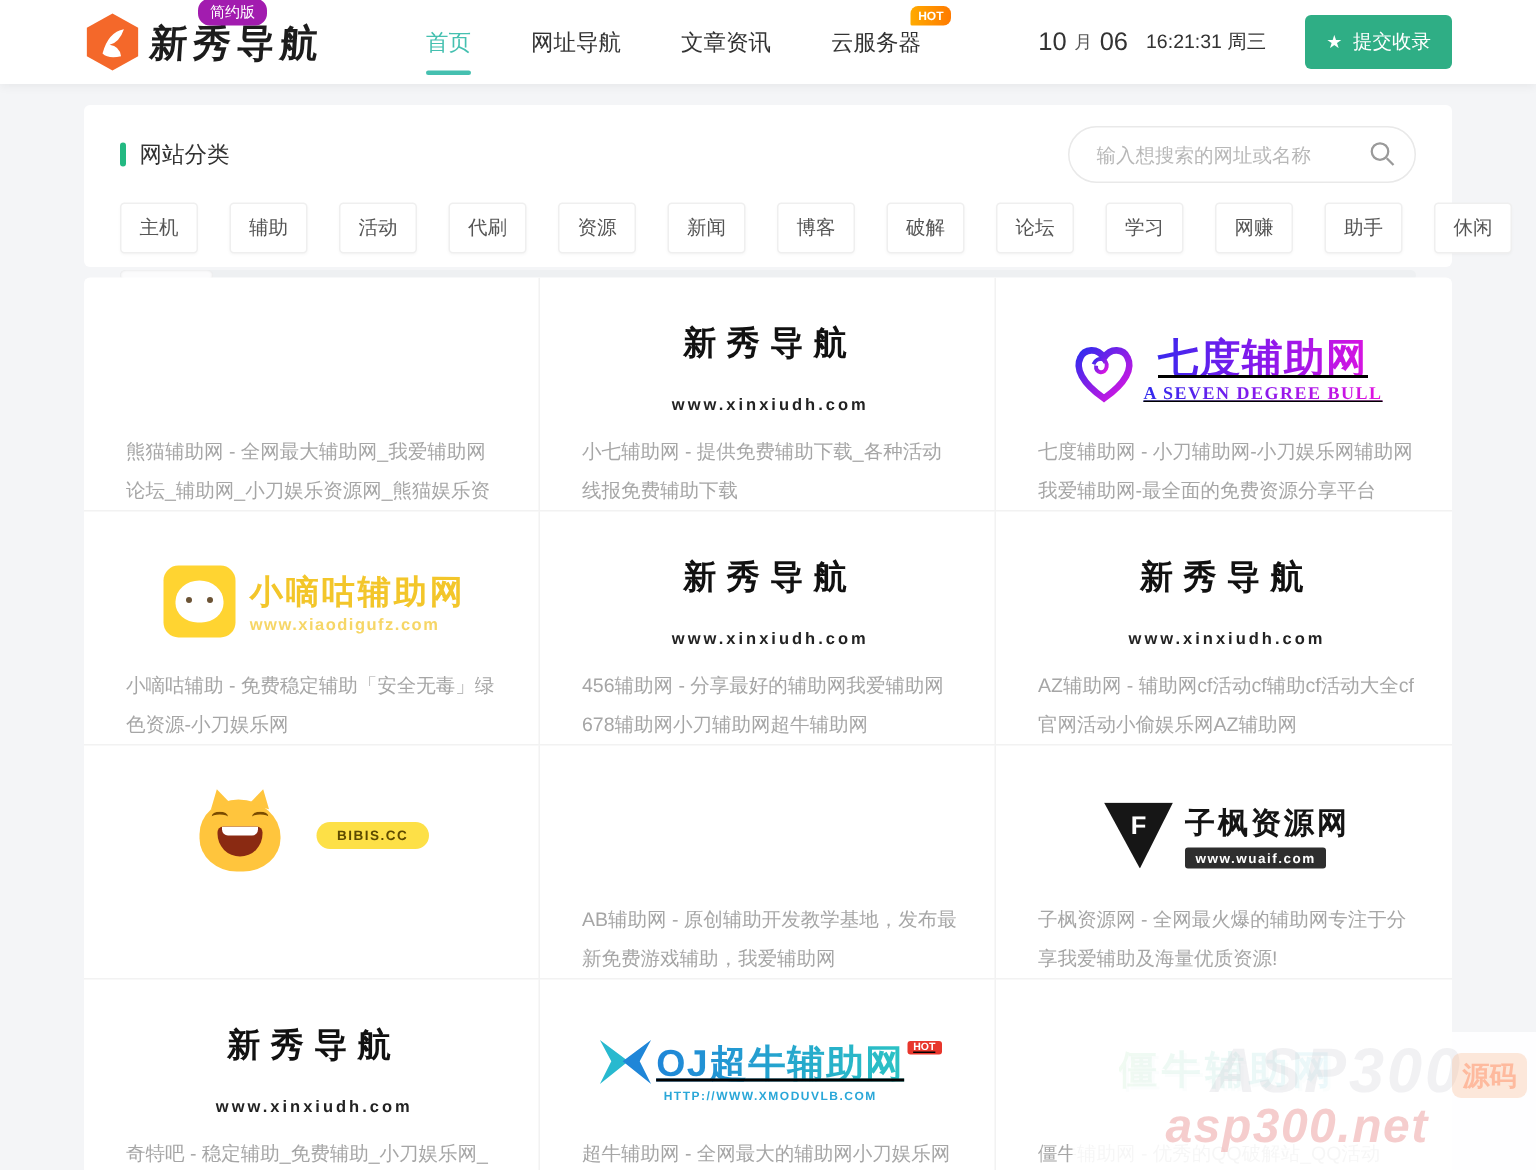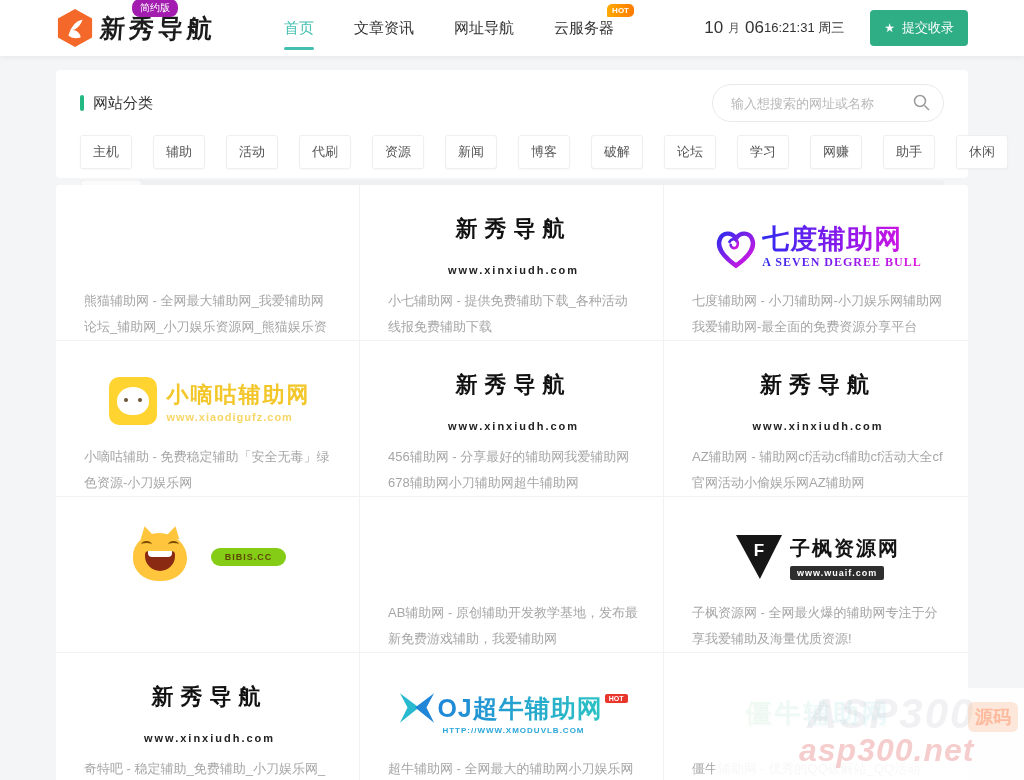--- a/index.html
+++ b/index.html
@@ -18,21 +18,21 @@
   .nav-item { position:relative; margin:0 20px; font-size:15px; color:#333; cursor:pointer; height:56px;
     display:flex; align-items:center; }
   .nav-item.active { color:#45c0b0; }
   .nav-item.active::after { content:""; position:absolute; left:50%; transform:translateX(-50%);
     bottom:6px; width:30px; height:3px; border-radius:2px; background:#45c0b0; }
   .hot-badge { position:absolute; top:4px; right:-20px; background:linear-gradient(90deg,#ffab00,#ff7a00);
     color:#fff; font-size:8px; font-weight:bold; padding:2px 5px; border-radius:5px 5px 5px 1px; }
   .header-right { margin-left:auto; display:flex; align-items:center; }
   .date-num { font-size:17px; color:#333; }
   .date-unit { font-size:12px; color:#555; margin:0 5px; }
-  .date-time { font-size:13px; color:#333; margin-left:0; }
+  .date-time { font-size:13px; color:#333; margin-left:12px; }
   .submit-btn { margin-left:26px; background:#2fae85; color:#fff; border:none; border-radius:4px;
     font-size:13px; padding:9px 14px; display:flex; align-items:center; cursor:pointer; }
   .submit-btn .star { font-size:12px; margin-right:7px; }
 
   
   .panel { position:absolute; left:56px; top:70px; width:912px; height:108px; background:#fff;
     border-radius:4px; padding:14px 24px 0 24px; }
   .panel-head { display:flex; align-items:center; justify-content:space-between; height:38px; }
   .panel-title { display:flex; align-items:center; font-size:15px; color:#333; }
   .panel-title .bar { width:4px; height:16px; background:#23b982; border-radius:2px; margin-right:9px; }
@@ -58,21 +58,21 @@
   .logo-area { height:76px; display:flex; align-items:center; justify-content:center; }
   .desc { font-size:13px; color:#a6a6a6; line-height:26px; text-align:left; margin-top:5px;
     overflow:hidden; max-height:52px; }
 
   
   .lg-xinxiu { text-align:center; }
   .lg-xinxiu .t { font-size:22px; font-weight:900; color:#111; letter-spacing:7px; }
   .lg-xinxiu .s { font-size:11px; font-weight:bold; color:#222; letter-spacing:2px; margin-top:20px; }
 
   .lg-qidu { display:flex; align-items:flex-end; }
-  .lg-qidu .col { margin-left:4px; text-align:left; }
+  .lg-qidu .col { margin-left:4px; text-align:center;text-decoration:underline; }
   .grad-bm { background:linear-gradient(90deg,#2f2bee,#8a18ec,#e414e0);
     -webkit-background-clip:text; background-clip:text; color:transparent; }
   .lg-qidu .t { font-size:27px; font-weight:900; letter-spacing:1px; }
   .lg-qidu .s { font-family:"Liberation Serif","DejaVu Serif",serif; font-size:12px; font-weight:bold;
     letter-spacing:1px; margin-top:-2px; }
 
   .lg-xiaodigu { display:flex; align-items:center; }
   .xdg-box { width:48px; height:48px; background:#ffd431; border-radius:10px; display:flex;
     align-items:center; justify-content:center; position:relative; }
   .xdg-face { width:32px; height:28px; background:#fff; border-radius:50% 50% 46% 46%; position:relative; }
@@ -89,71 +89,71 @@
     border-right:7px solid transparent; border-bottom:12px solid #ffc53d; transform:rotate(-14deg); }
   .bibi-cat::after { content:""; position:absolute; top:-7px; right:6px; border-left:7px solid transparent;
     border-right:7px solid transparent; border-bottom:12px solid #ffc53d; transform:rotate(14deg); }
   .bibi-mouth { position:absolute; left:12px; top:18px; width:30px; height:20px; background:#8a2a12;
     border-radius:4px 4px 16px 16px; overflow:hidden; }
   .bibi-mouth::before { content:""; position:absolute; left:3px; top:0; width:24px; height:6px;
     background:#fff; border-radius:0 0 4px 4px; }
   .bibi-eye { position:absolute; top:8px; width:11px; height:7px; border-top:2.5px solid #7a4b00;
     border-radius:50%; }
   .bibi-eye.l { left:8px; } .bibi-eye.r { right:8px; }
-  .bibi-badge { margin-left:24px; background:#84cc16; color:#5d4a00; font-size:9px; font-weight:bold;
+  .bibi-badge { margin-left:24px; background:#fde047; color:#5d4a00; font-size:9px; font-weight:bold;
     padding:4px 14px; border-radius:10px; letter-spacing:1px;text-align:center; }
 
   .lg-zifeng { display:flex; align-items:center; }
   .zf-tri { width:46px; height:44px; background:#161616; clip-path:polygon(0 0,100% 0,52% 100%);
     color:#fff; font-weight:900; font-size:17px; text-align:center; padding-top:6px; }
   .lg-zifeng .col { margin-left:8px; }
   .lg-zifeng .t { font-size:20px; font-weight:900; color:#141414; letter-spacing:2px; }
   .lg-zifeng .s { display:inline-block; background:#2e2e2e; color:#fff; font-size:9px; font-weight:bold;
     padding:2px 7px; border-radius:2px; margin-top:3px; letter-spacing:1px; }
 
   .lg-chaoniu { text-align:center; }
-  .cn-row { display:flex; align-items:center; justify-content:center; position:relative; }
+  .cn-row { display:flex; align-items:center; justify-content:center; position:relative;text-decoration:underline; }
   .cn-text { font-size:25px; font-weight:900; letter-spacing:1px;
     background:linear-gradient(90deg,#1f86d8,#2bc3c4); -webkit-background-clip:text;
     background-clip:text; color:transparent; margin-left:2px; }
   .cn-hot { position:relative; top:-10px; background:#e8362c; color:#fff; font-size:7px; font-weight:bold;
     padding:1px 4px; border-radius:2px; margin-left:2px; }
   .cn-url { font-size:8px; font-weight:bold; color:#2aa7d8; letter-spacing:1px; margin-top:1px; }
 
   .lg-jiangniu .t { font-size:26px; font-weight:900; letter-spacing:3px;
     background:linear-gradient(90deg,#6ecf7a,#35b5a4,#3fbbd6);
     -webkit-background-clip:text; background-clip:text; color:transparent;
     text-shadow:2px 2px 0 rgba(40,120,110,.18); }
 
   
   .watermark { position:absolute; left:715px; top:688px; width:309px; height:92px;
     background:rgba(255,255,255,.9); z-index:9; overflow:hidden; }
   .wm-ghost { position:absolute; left:92px; top:2px; font-size:42px; font-weight:900; font-style:italic;
     color:rgba(205,205,212,.28); letter-spacing:2px; }
   .wm-badge { position:absolute; right:6px; top:14px; background:rgba(250,190,150,.35);
     color:rgba(255,150,110,.55); font-size:18px; font-weight:900; padding:3px 7px; border-radius:6px; }
   .wm-domain { position:absolute; left:62px; top:44px; font-size:32px; font-weight:900; font-style:italic;
-    color:rgba(235,155,155,.5); letter-spacing:1px;margin-left:22px; }
+    color:rgba(235,155,155,.5); letter-spacing:1px; }
 </style>
 </head>
 <body>
 
 <div class="header">
   <div class="logo">
     <svg width="38" height="40" viewBox="0 0 40 42">
       <polygon points="20,1 38,11 38,31 20,41 2,31 2,11" fill="#f4682a"></polygon>
       <path d="M13 29 q4 -15 15 -17 q-3 9 -10 11 q7 1 8 8 q-9 2 -13 -2 z" fill="#fff"></path>
     </svg>
     <span class="logo-text">新秀导航</span>
     <span class="logo-badge">简约版</span>
   </div>
   <div class="nav">
     <div class="nav-item active">首页</div>
+    <div class="nav-item">网址导航</div>
     <div class="nav-item">文章资讯</div>
-    <div class="nav-item">网址导航</div>
     <div class="nav-item">
       <span>云服务器</span>
       <span class="hot-badge">HOT</span>
     </div>
   </div>
   <div class="header-right">
     <span class="date-num">10</span>
     <span class="date-unit">月</span>
     <span class="date-num">06</span>
     <span class="date-time">16:21:31 周三</span>

